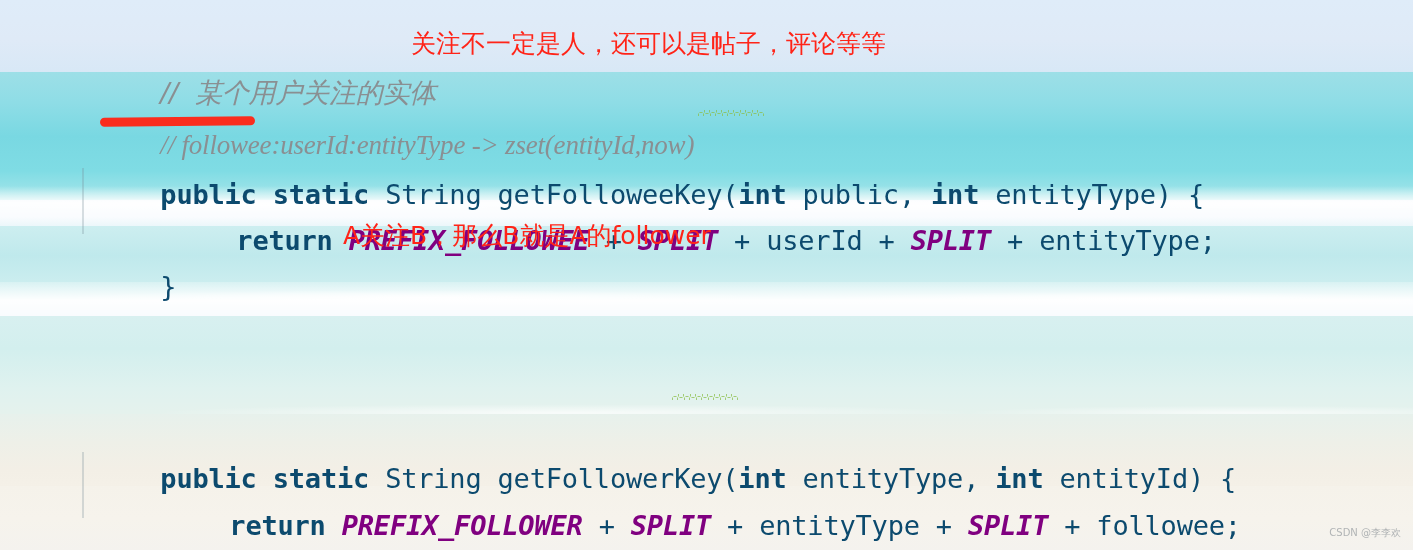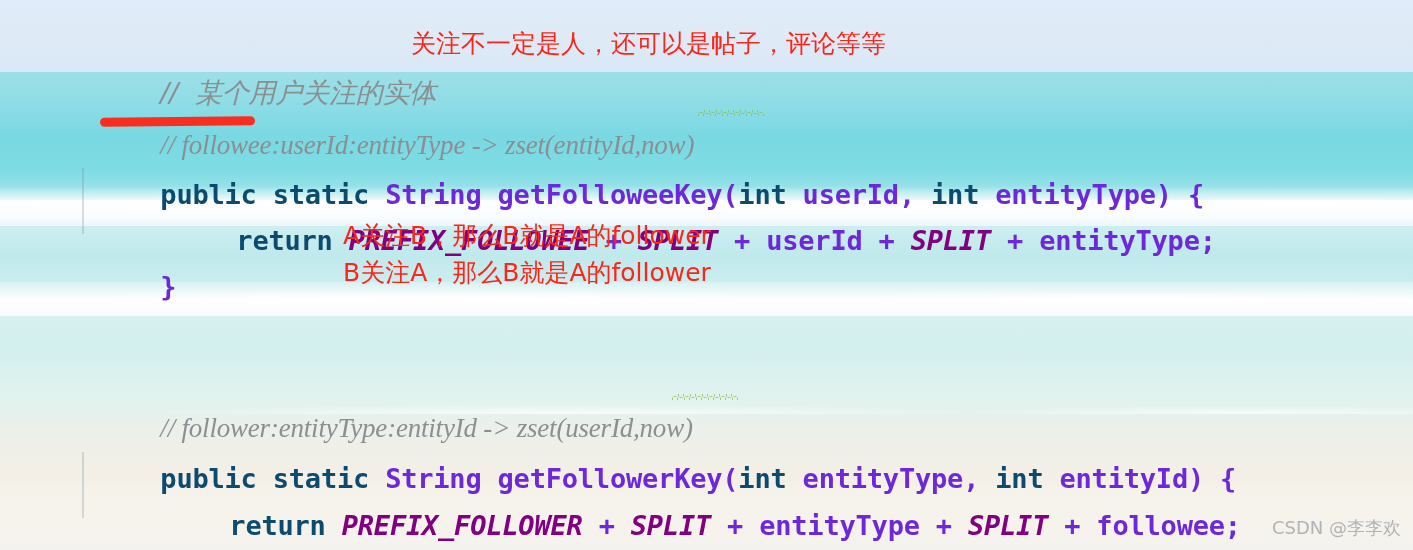--- a/index.html
+++ b/index.html
@@ -110,21 +110,21 @@
   
   .indent-guide {
     position: absolute;
     width: 2px;
     background: rgba(120,140,150,.28);
   }
 
   
   .tok-comment { color: #8a8f92; font-style: italic; font-family: Liberation Serif, serif; }
   .tok-keyword { color: #0c4a6e; font-weight: bold; }
-  .tok-plain   { color: #6d28d9; font-weight: bold; }
+  .tok-plain   { color: #0c4a6e; }
   .tok-const   { color: #800080; font-weight: bold; font-style: italic; }
 
   .cn { font-family: "DejaVu Sans", sans-serif; }
 
   
   .annot-red {
     position: absolute;
     color: #ff2418;
     font-family: "DejaVu Sans", sans-serif;
     font-size: 25px;
@@ -151,21 +151,21 @@
     opacity: .85;
   }
 
   
   #watermark {
     position: absolute;
     right: 12px;
     bottom: 10px;
     color: rgba(150,155,160,.72);
     font-family: "DejaVu Sans", sans-serif;
-    font-size: 18px;
+    font-size: 10px;
     white-space: pre;
   }
 </style>
 </head>
 <body>
 
 <div id="editor-root">
 
   <div class="bg-layer">
     <div class="bg-sky"></div>
@@ -190,35 +190,32 @@
     <div class="code-line" style="top:22px;">
       <span class="tok-comment cn">//  某个用户关注的实体</span>
     </div>
 
     <div class="code-line" style="top:74px;">
       <span class="tok-comment">// followee:userId:entityType -&gt; zset(entityId,now)</span>
     </div>
     <div class="squiggle" style="left:698px; top:110px; width:66px;"></div>
 
     <div class="code-line" style="top:124px;">
-      <span class="tok-keyword">public static</span><span class="tok-plain"> String getFolloweeKey(</span><span class="tok-keyword">int</span><span class="tok-plain"> userId, </span><span class="tok-keyword">int</span><span class="tok-plain"> entityType) {</span>
+      <span class="tok-keyword">public static</span><span class="tok-plain"> String getFolloweeKey(</span><span class="tok-keyword">int</span><span class="tok-plain"> public, </span><span class="tok-keyword">int</span><span class="tok-plain"> entityType) {</span>
     </div>
 
     <div class="code-line" style="top:170px; left:140px;">
       <span class="tok-keyword">return </span><span class="tok-const">PREFIX_FOLLOWEE</span><span class="tok-plain"> + </span><span class="tok-const">SPLIT</span><span class="tok-plain"> + userId + </span><span class="tok-const">SPLIT</span><span class="tok-plain"> + entityType;</span>
     </div>
 
     <div class="code-line" style="top:216px;">
       <span class="tok-plain">}</span>
     </div>
 
 
-    <div class="code-line" style="top:357px;">
-      <span class="tok-comment">// follower:entityType:entityId -&gt; zset(userId,now)</span>
-    </div>
     <div class="squiggle" style="left:672px; top:394px; width:66px;"></div>
 
     <div class="code-line" style="top:408px;">
       <span class="tok-keyword">public static</span><span class="tok-plain"> String getFollowerKey(</span><span class="tok-keyword">int</span><span class="tok-plain"> entityType, </span><span class="tok-keyword">int</span><span class="tok-plain"> entityId) {</span>
     </div>
 
     <div class="code-line" style="top:455px; left:133px;">
       <span class="tok-keyword">return </span><span class="tok-const">PREFIX_FOLLOWER</span><span class="tok-plain"> + </span><span class="tok-const">SPLIT</span><span class="tok-plain"> + entityType + </span><span class="tok-const">SPLIT</span><span class="tok-plain"> + followee;</span>
     </div>
 
@@ -226,17 +223,16 @@
       
     </div>
   </div>
 
   <div class="marker-underline" style="left:100px; top:117px; width:155px; height:9px;"></div>
 
   <div class="annot-red" style="left:411px; top:26px;">关注不一定是人，还可以是帖子，评论等等</div>
 
   <div class="annot-red" style="left:343px; top:218px;">A关注B，那么B就是A的follower</div>
 
-  <div class="annot-red" style="left:343px; top:255px;">B关注A，那么B就是A的follower</div>
 
   <div id="watermark">CSDN @李李欢</div>
 
 </div>
 
 </body></html>

